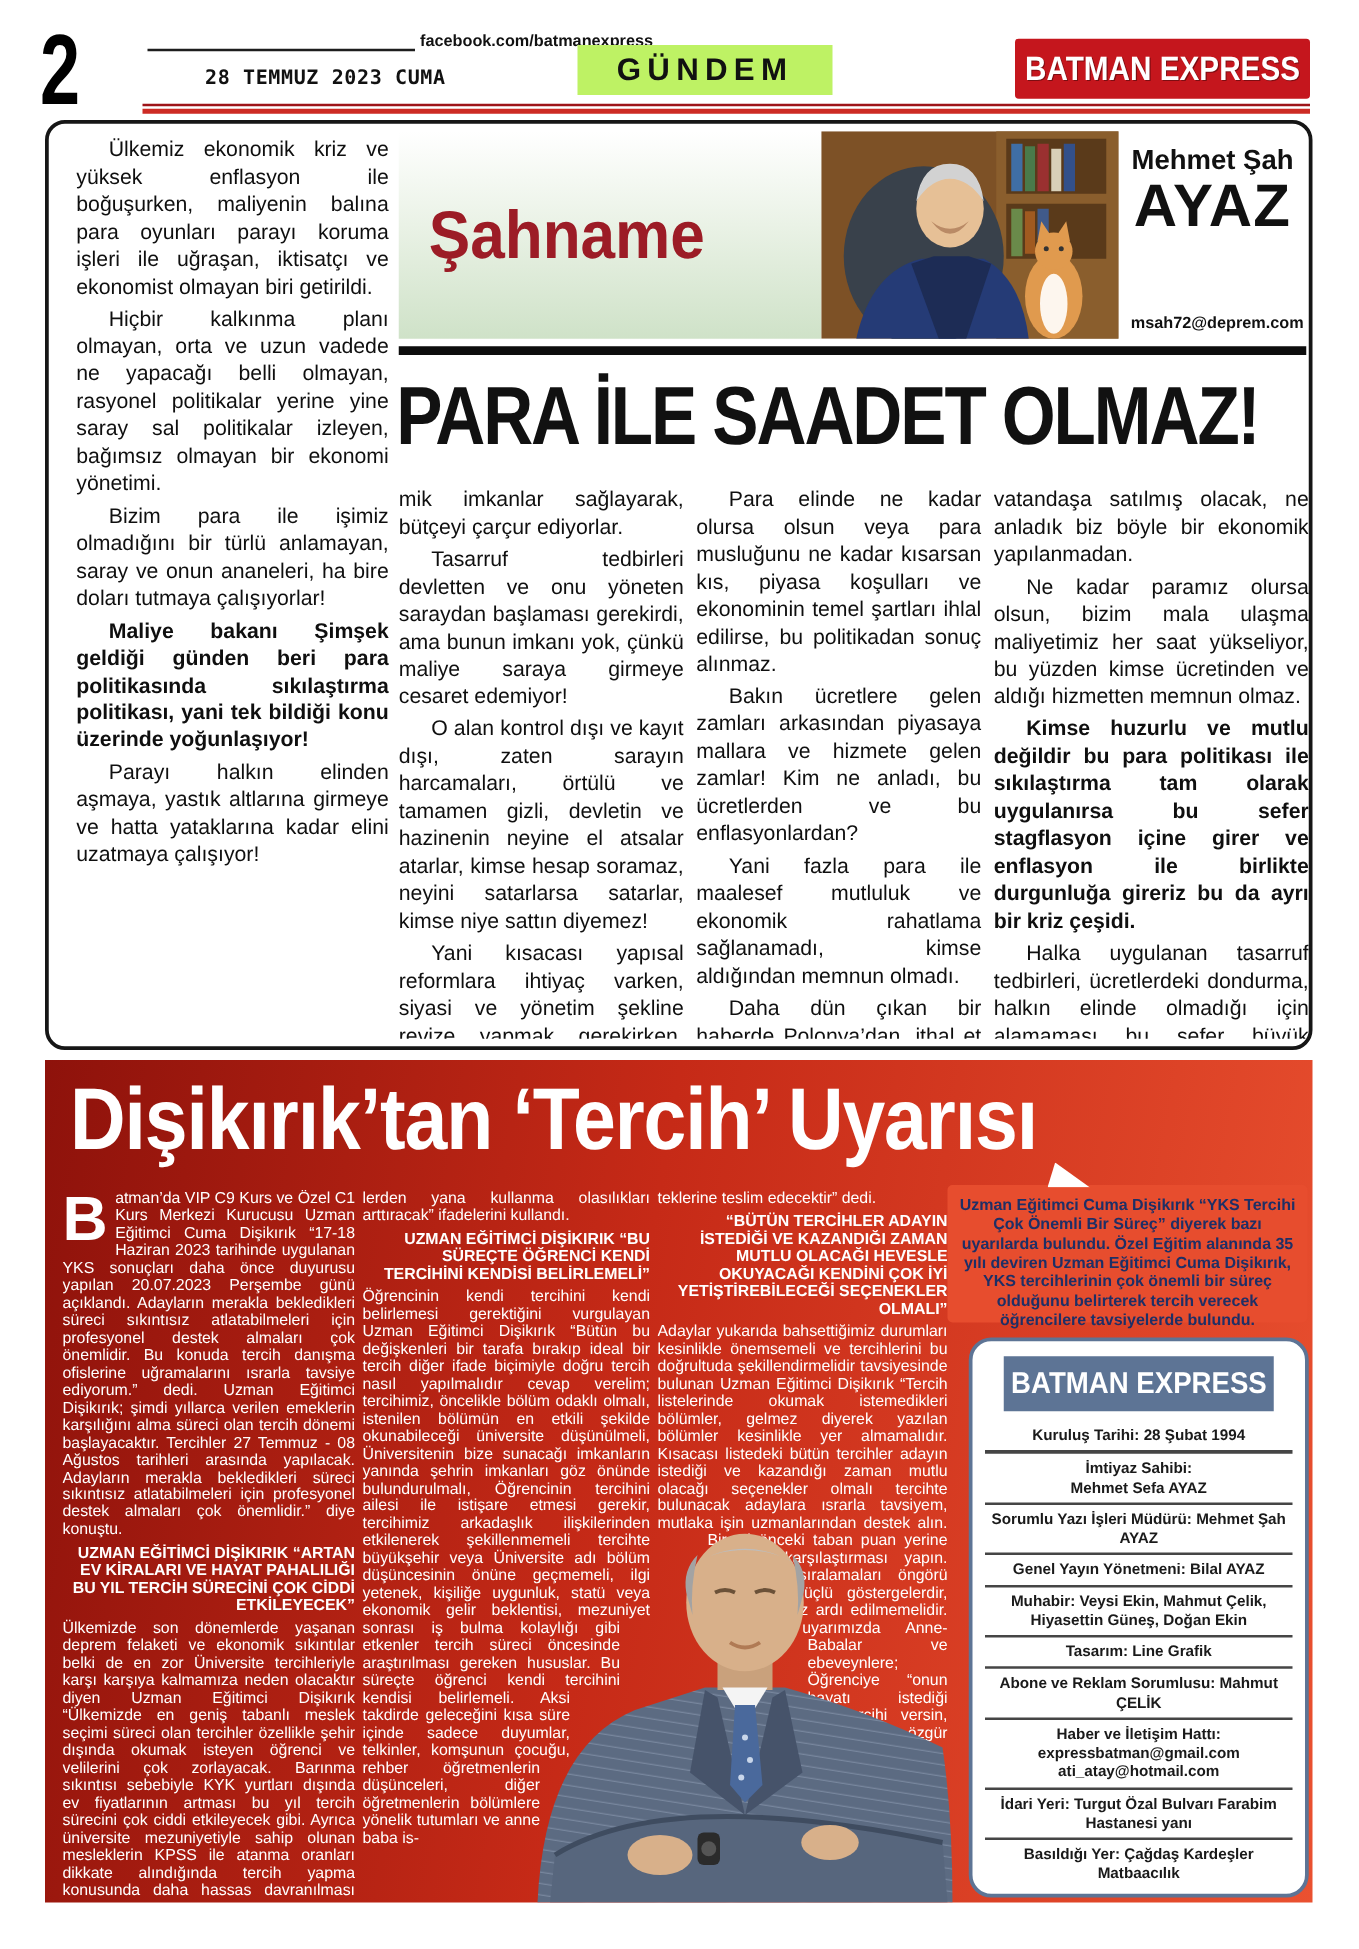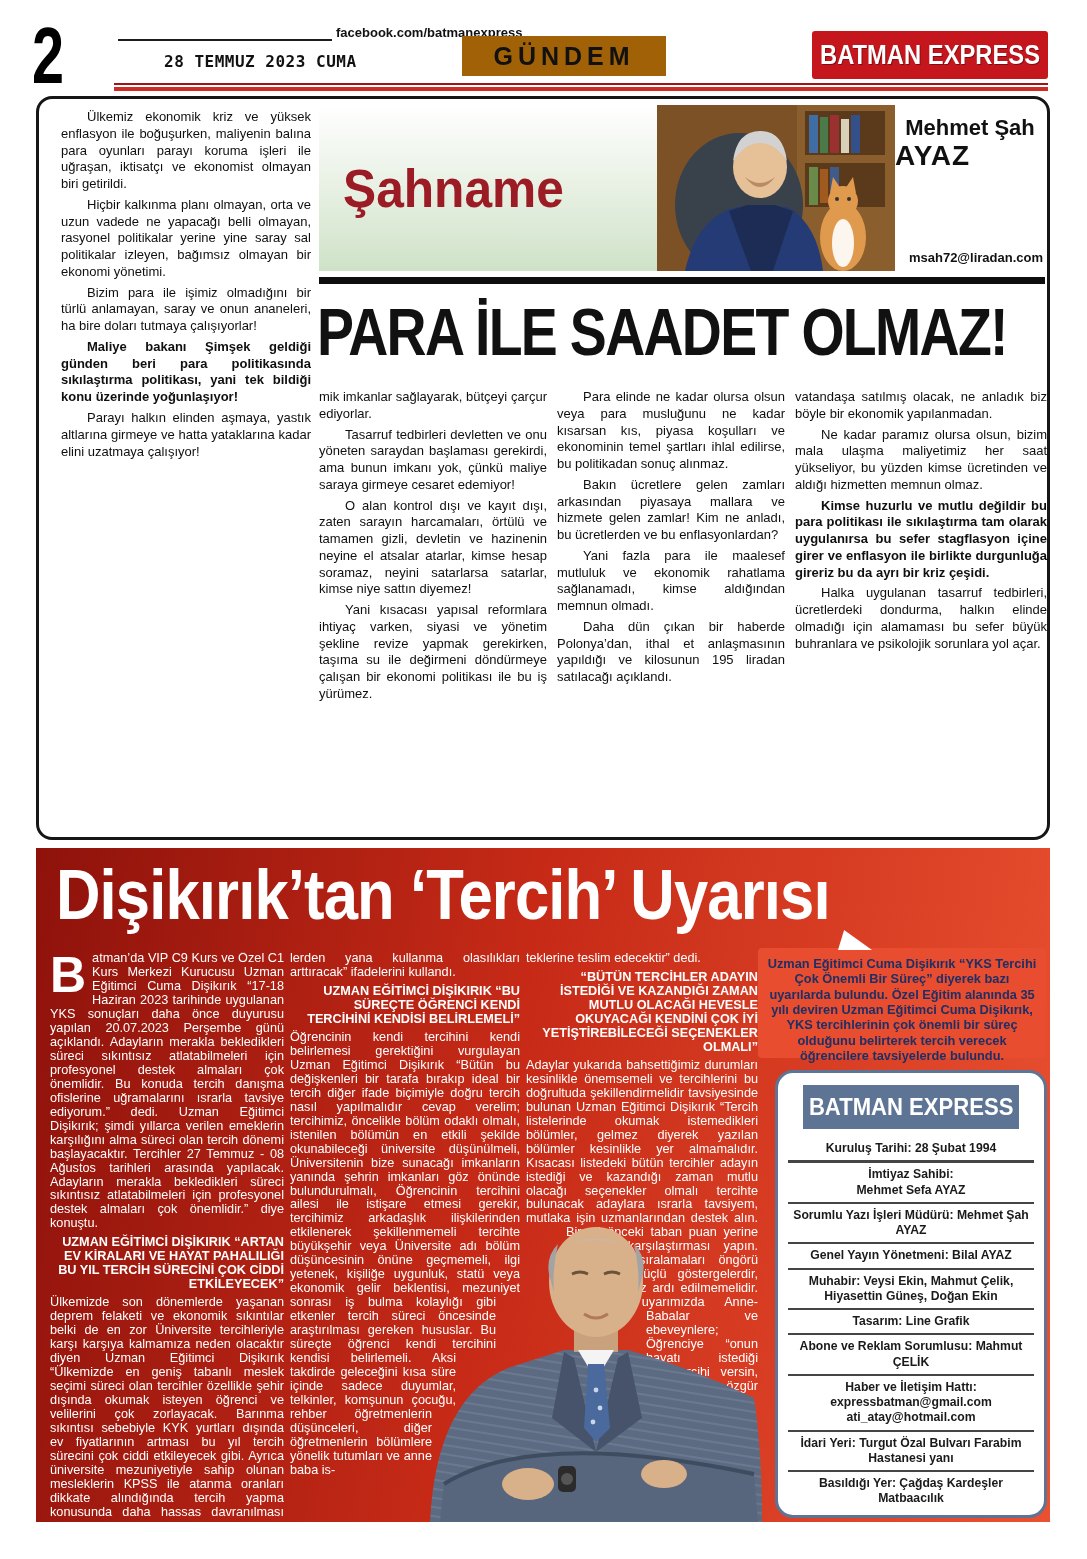--- a/index.html
+++ b/index.html
@@ -7,45 +7,45 @@
         font-family:"Liberation Sans","DejaVu Sans",sans-serif;color:#111;}
   .abs{position:absolute;}
 
   
   .pagenum{left:32px;top:16px;font-size:80px;font-weight:900;line-height:1;
            transform:scaleX(.72);transform-origin:0 0;color:#000;}
   .fb-rule{left:118px;top:39px;width:214px;height:2px;background:#1d1d1d;}
   .fb-text{left:336px;top:25px;font-size:13px;font-weight:bold;}
   .date{left:164px;top:52px;font-size:16px;font-weight:bold;
         font-family:"DejaVu Sans Mono",monospace;letter-spacing:.5px;}
-  .gundem{left:462px;top:36px;width:204px;height:40px;background:#a16207;
+  .gundem{left:462px;top:36px;width:204px;height:40px;background:#bef264;
           display:flex;align-items:center;justify-content:center;
           font-size:25px;font-weight:800;letter-spacing:5px;}
   .logo-top{left:812px;top:31px;width:236px;height:48px;background:#c5161d;border-radius:3px;
             display:flex;align-items:center;justify-content:center;}
   .logo-top span{color:#fff;font-weight:900;font-size:27px;white-space:nowrap;
                  transform:scaleX(.88);text-shadow:1px 1px 0 #7d0d12;}
   .rule-a{left:114px;top:83px;width:934px;height:2px;background:#9e1418;}
   .rule-b{left:114px;top:87px;width:934px;height:4px;background:#cd2b24;}
 
   
   .article-box{left:36px;top:96px;width:1014px;height:744px;border:3px solid #161616;
                border-radius:16px;box-sizing:border-box;}
-  .mcol{position:absolute;font-size:13px;line-height:1.29;text-align:justify;
+  .mcol{position:absolute;font-size:17px;line-height:1.29;text-align:justify;
         color:#0f0f0f;overflow:hidden;}
   .mcol-left{left:22px;top:10px;width:250px;height:720px;}
   .strip{position:absolute;left:280px;top:6px;width:726px;height:166px;display:flex;}
   .strip-title{flex:1;background:linear-gradient(180deg,#ffffff 0%,#eaf2e6 45%,#cfe2c8 100%);
                display:flex;align-items:center;padding-left:24px;}
   .strip-title span{font-size:54px;font-weight:900;color:#9c1c26;
                     transform:scaleX(.92);transform-origin:0 50%;white-space:nowrap;}
   .strip-photo{width:238px;height:166px;flex:0 0 auto;}
   .strip-author{width:150px;background:#fff;position:relative;}
   .a-name{font-size:22px;font-weight:800;text-align:center;margin-top:10px;}
-  .a-surname{font-size:28px;font-weight:900;line-height:1.05;letter-spacing:1px;}
+  .a-surname{font-size:48px;font-weight:900;text-align:center;line-height:1.05;letter-spacing:1px;}
   .a-email{position:absolute;bottom:6px;right:2px;width:100%;text-align:right;
            font-size:13px;font-weight:bold;}
   .black-bar{position:absolute;left:280px;top:178px;width:726px;height:7px;background:#0d0d0d;}
   .p-headline{position:absolute;left:278px;top:192px;width:730px;height:90px;}
   .p-headline span{display:inline-block;font-size:66px;font-weight:900;letter-spacing:-2px;
                    white-space:nowrap;transform:scaleX(.84);transform-origin:0 0;line-height:1.25;}
   .bcol{top:290px;height:442px;}
   .b1{left:280px;width:228px;}
   .b2{left:518px;width:228px;}
   .b3{left:756px;width:252px;}
@@ -147,21 +147,21 @@
           <circle cx="186" cy="96" r="15" fill="#e09a4e"></circle>
           <path d="M173 88 L176 72 L184 84 Z" fill="#e09a4e"></path>
           <path d="M199 88 L196 72 L188 84 Z" fill="#e09a4e"></path>
           <circle cx="180" cy="94" r="2" fill="#333"></circle>
           <circle cx="192" cy="94" r="2" fill="#333"></circle>
         </svg>
       </div>
       <div class="strip-author">
         <div class="a-name">Mehmet Şah</div>
         <div class="a-surname">AYAZ</div>
-        <div class="a-email">msah72@liradan.com</div>
+        <div class="a-email">msah72@deprem.com</div>
       </div>
     </div>
 
     <div class="black-bar"></div>
 
     <h1 class="p-headline" style="margin:0">
       <span>PARA İLE SAADET OLMAZ!</span>
     </h1>
 
     <div class="mcol bcol b1">

